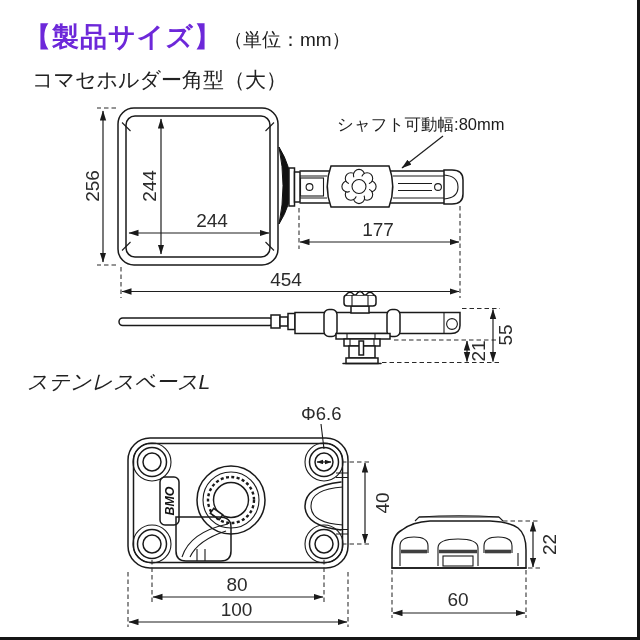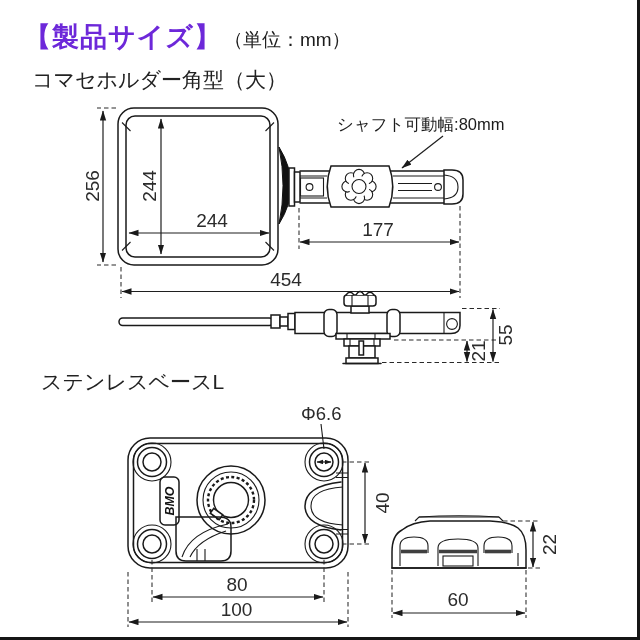--- a/index.html
+++ b/index.html
@@ -4,21 +4,21 @@
 <style>
   html,body{margin:0;padding:0;background:#fff;}
   #page{position:relative;width:640px;height:640px;background:#ffffff;overflow:hidden;
         font-family:"Liberation Sans",sans-serif;color:#1a1a1a;}
   #edge{position:absolute;inset:0;border-right:3px solid #151515;border-bottom:3px solid #151515;pointer-events:none;}
   .hdr{position:absolute;left:24px;top:19px;white-space:nowrap;}
   .hdr .t1{font-size:27px;font-weight:bold;letter-spacing:1px;color:#6d28d9;}
   .hdr .t2{font-size:19px;color:#1c1c1c;margin-left:2px;}
   .sect{position:absolute;font-size:21px;color:#222;white-space:nowrap;}
   #sect1{left:20px;top:66px;margin-left:12px;}
-  #sect2{left:41px;top:368px;}
+  #sect2{left:27px;top:368px;font-style:italic;}
   svg{position:absolute;left:0;top:0;}
   .ln{stroke:#1a1a1a;stroke-width:1.5;fill:none;stroke-linecap:round;}
   .lnf{stroke:#1a1a1a;stroke-width:1.5;fill:#ffffff;}
   .thin{stroke:#1a1a1a;stroke-width:1.1;fill:none;}
   .dash{stroke:#2a2a2a;stroke-width:1.05;fill:none;stroke-dasharray:4.5 3;}
   .dim{stroke:#1f1f1f;stroke-width:1.2;fill:none;}
   .band{stroke:#3f3f3f;stroke-width:3.6;fill:none;}
   text{font-family:"Liberation Sans",sans-serif;fill:#2b2b2b;}
   .dimtx{font-size:19px;}
   .notetx{font-size:16.5px;fill:#1c1c1c;}

